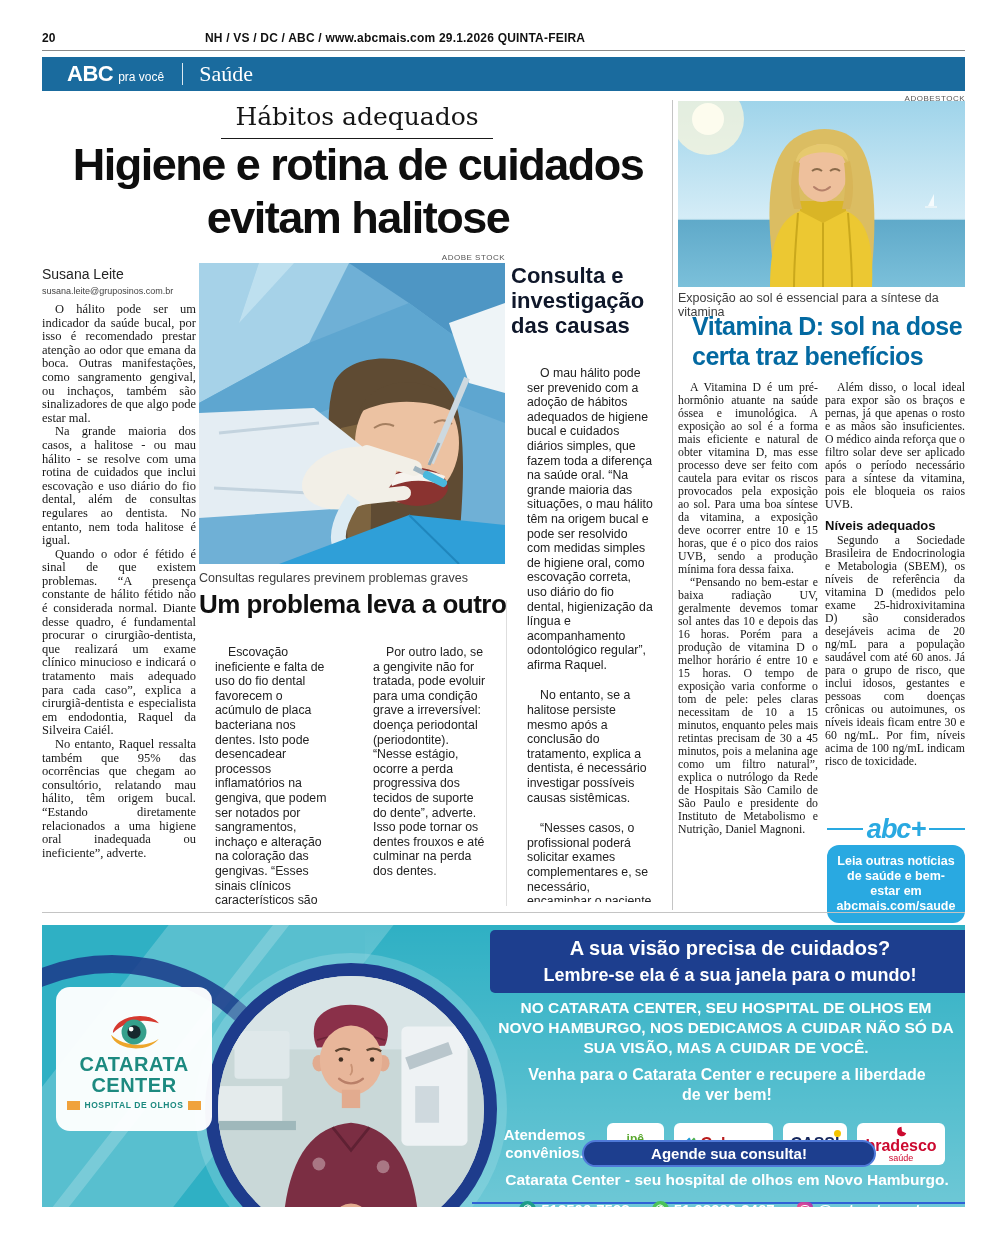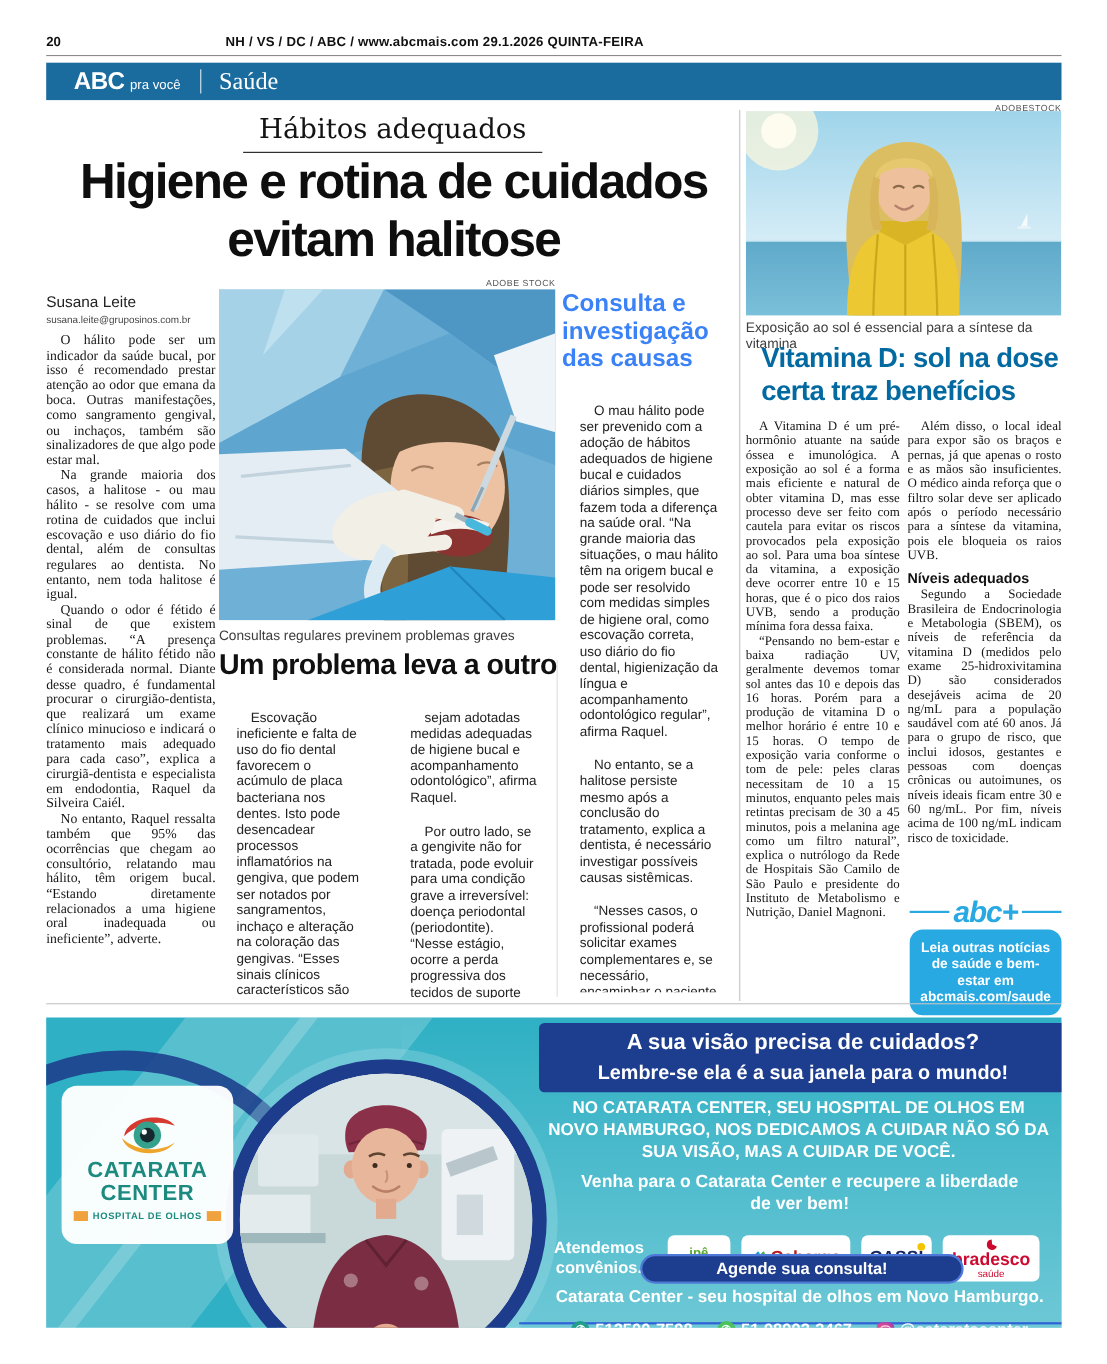--- a/index.html
+++ b/index.html
@@ -36,21 +36,21 @@
   .sans-col p{margin:16px;text-indent:13px;}
   .col1{left:42px;top:303px;width:154px;height:602px;}
   .credit{font-size:8px;color:#555;letter-spacing:.5px;}
   .credit-dental{left:199px;top:253px;width:306px;text-align:right;}
   .credit-top{left:42px;top:94px;width:923px;text-align:right;}
   .photo-caption{font-size:12.5px;color:#3d3d3d;}
   .caption1{left:199px;top:571px;width:306px;}
   .subhead1{left:199px;top:589px;width:320px;font-size:26px;font-weight:bold;letter-spacing:-.5px;color:#101010;}
   .colA{left:199px;top:629px;width:148px;height:278px;}
   .colB{left:357px;top:629px;width:148px;height:278px;}
-  .consulta-head{left:511px;top:263px;width:162px;font-size:22px;line-height:25px;font-weight:bold;color:#3b82f6;}
+  .consulta-head{left:511px;top:263px;width:162px;font-size:22px;line-height:25px;font-weight:bold;color:#0f172a;}
   .consulta-body{left:511px;top:350px;width:158px;height:552px;}
 
   .vdiv{left:672px;top:100px;width:1px;height:810px;background:#c4c4c4;}
   .vdiv2{left:506px;top:600px;width:1px;height:306px;background:#dedede;}
   .bottomrule{left:42px;top:912px;width:923px;height:1px;background:#c4c4c4;}
 
   
   .photo{overflow:hidden;}
   .photo svg{display:block;}
   .dental{left:199px;top:263px;width:306px;height:301px;}
@@ -193,21 +193,20 @@
       <path d="M210,252 L260,301" stroke="#1f86bd" stroke-width="2"></path>
     </svg>
   </div>
   <div class="abs photo-caption caption1">Consultas regulares previnem problemas graves</div>
 
   <div class="abs subhead1">Um problema leva a outro</div>
   <div class="abs sans-col colA">
     <p>Escovação ineficiente e falta de uso do fio dental favorecem o acúmulo de placa bacteriana nos dentes. Isto pode desencadear processos inflamatórios na gengiva, que podem ser notados por sangramentos, inchaço e alteração na coloração das gengivas. “Esses sinais clínicos característicos são indicativos de uma condição chamada gengivite, uma doença inflamatória ainda reversível, desde que</p>
   </div>
   <div class="abs sans-col colB">
-    <p>sejam adotadas medidas adequadas de higiene bucal e acompanhamento odontológico”, afirma Raquel.</p>
     <p>Por outro lado, se a gengivite não for tratada, pode evoluir para uma condição grave a irreversível: doença periodontal (periodontite). “Nesse estágio, ocorre a perda progressiva dos tecidos de suporte do dente”, adverte. Isso pode tornar os dentes frouxos e até culminar na perda dos dentes.</p>
   </div>
 
   <div class="abs consulta-head">Consulta e investigação das causas</div>
   <div class="abs sans-col consulta-body">
     <p>O mau hálito pode ser prevenido com a adoção de hábitos adequados de higiene bucal e cuidados diários simples, que fazem toda a diferença na saúde oral. “Na grande maioria das situações, o mau hálito têm na origem bucal e pode ser resolvido com medidas simples de higiene oral, como escovação correta, uso diário do fio dental, higienização da língua e acompanhamento odontológico regular”, afirma Raquel.</p>
     <p>No entanto, se a halitose persiste mesmo após a conclusão do tratamento, explica a dentista, é necessário investigar possíveis causas sistêmicas.</p>
     <p>“Nesses casos, o profissional poderá solicitar exames complementares e, se necessário, encaminhar o paciente para avaliação médica, a fim de realizar uma análise mais detalhada e identificar eventuais alterações gastrointestinais, metabólicas, respiratórias ou sistêmicas.”</p>
   </div>
 

